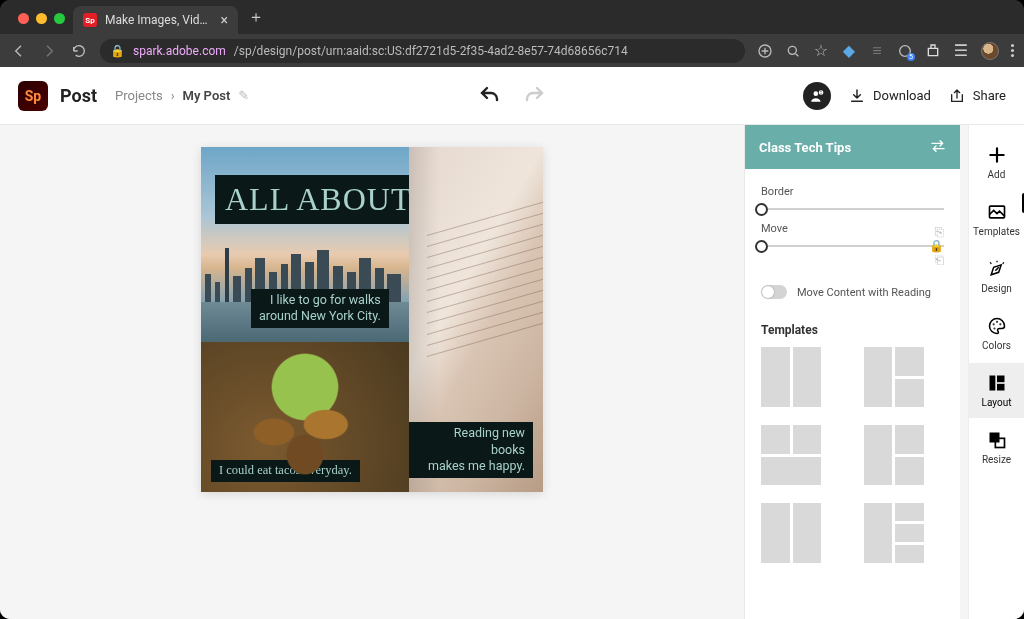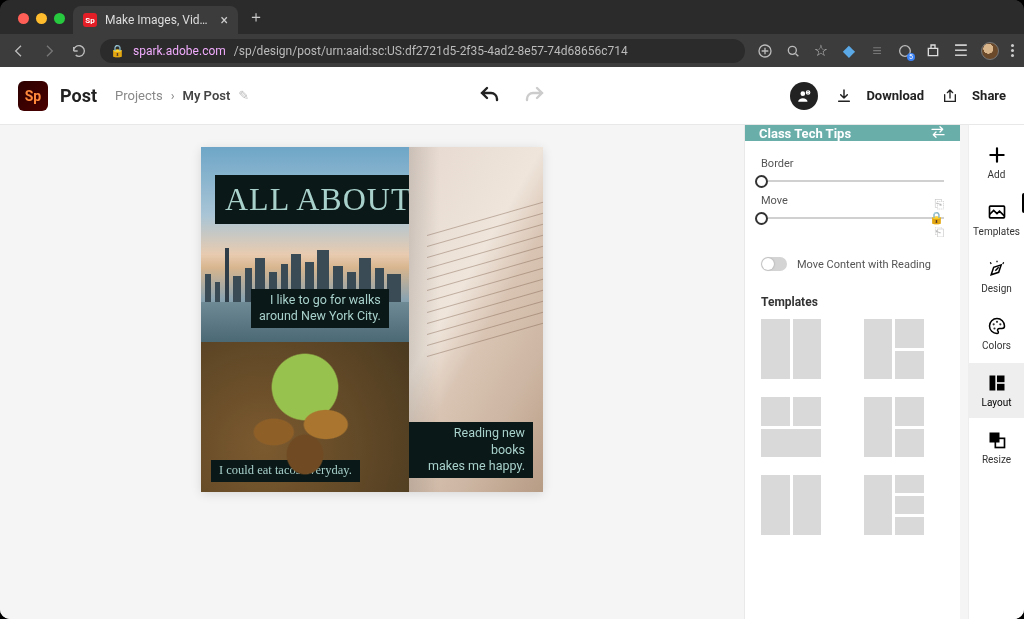--- a/index.html
+++ b/index.html
@@ -35,21 +35,21 @@
   .logo { width:30px; height:30px; border-radius:6px; background:linear-gradient(135deg,#2b0000,#4b0000); display:flex; align-items:center; justify-content:center; color:#ff8a3d; font-weight:700; font-size:14px; margin-right:12px;}
   .brand { font-weight:700; font-size:18px; color:#222; margin-right:18px;}
   .crumbs { display:flex; align-items:center; gap:8px; font-size:13px; color:#888;}
   .crumbs .current { color:#444; font-weight:600; }
   .pencil { color:#bbb; }
   .center-tools { position:absolute; left:50%; transform:translateX(-50%); display:flex; gap:20px; }
   .center-tools .tool { width:24px; height:24px; color:#333; }
   .center-tools .tool.disabled { color:#ccc; }
   .topright { margin-left:auto; display:flex; align-items:center; gap:18px; }
   .round-black { width:28px; height:28px; border-radius:50%; background:#222; display:flex; align-items:center; justify-content:center; color:#fff; }
-  .action { display:flex; align-items:center; gap:14px; font-size:13px; font-weight:700; color:#222; }
+  .action { display:flex; align-items:center; gap:8px; font-size:13px; font-weight:400; color:#222; }
 
   
   .workspace { position:absolute; top:58px; left:0; right:280px; bottom:0; background:#f5f5f5; display:flex; align-items:flex-start; justify-content:center; padding-top:22px;}
   .canvas { width:342px; height:345px; background:#fff; box-shadow: 0 2px 10px rgba(0,0,0,0.12); display:grid; grid-template-columns: 208px 134px; grid-template-rows: 195px 150px; position:relative; overflow:hidden; }
 
   .cell { position:relative; overflow:hidden; }
   
   .city { background:linear-gradient(to bottom,#6ea6c7 0%,#a9c5d6 35%,#e8cbb0 55%,#d7b58e 62%,#8aa3b0 78%,#5f7f8f 100%); }
   .skyline { position:absolute; bottom:40px; left:0; right:0; height:60px; }
   .bld { position:absolute; bottom:0; background:#3a4b56; }
@@ -69,21 +69,21 @@
   .taco { background:radial-gradient(circle at 50% 30%,#98c24e 0 22%,transparent 23%), radial-gradient(circle at 30% 70%,#7c5a2f,#4b3a20); }
   .taco::after{content:'';position:absolute;inset:0;background:
      radial-gradient(ellipse at 60% 55%,#a9752f 0 12%,transparent 13%),
      radial-gradient(ellipse at 35% 60%,#8f5f28 0 10%,transparent 11%),
      radial-gradient(ellipse at 50% 75%,#6f4a22 0 12%,transparent 13%);
   }
   .taco .caption { left:10px; bottom:10px; }
 
   
   .sidepanel { position:absolute; top:58px; right:64px; width:216px; bottom:0; background:#fff; border-left:1px solid #e9e9e9; overflow:hidden;}
-  .sp-head { background:#6aaeaa; color:#fff; height:16px; display:flex; align-items:center; padding:0 14px; font-weight:700; font-size:13px;}
+  .sp-head { background:#6aaeaa; color:#fff; height:44px; display:flex; align-items:center; padding:0 14px; font-weight:700; font-size:13px;}
   .sp-head .swap { margin-left:auto; }
   .sp-body { padding:14px 16px; }
   .sp-label { font-size:11px; color:#555; margin-top:2px;}
   .sp-slider { height:22px; display:flex; align-items:center; }
   .sp-slider .track { flex:1; height:2px; background:#d0d0d0; }
   .sp-slider .thumb { width:13px; height:13px; border:2px solid #333; border-radius:50%; background:#fff; margin-left:-6px;}
   .sp-lock { color:#bbb; font-size:12px; text-align:right; margin:-32px 0 18px 0;}
   .toggle-row { display:flex; align-items:center; gap:10px; font-size:11px; color:#555; margin-top:6px;}
   .toggle { width:26px; height:14px; border-radius:8px; background:#d4d4d4; position:relative;}
   .toggle::after { content:''; position:absolute; width:12px; height:12px; border-radius:50%; background:#fff; top:1px; left:1px; box-shadow:0 0 2px rgba(0,0,0,0.3);}

